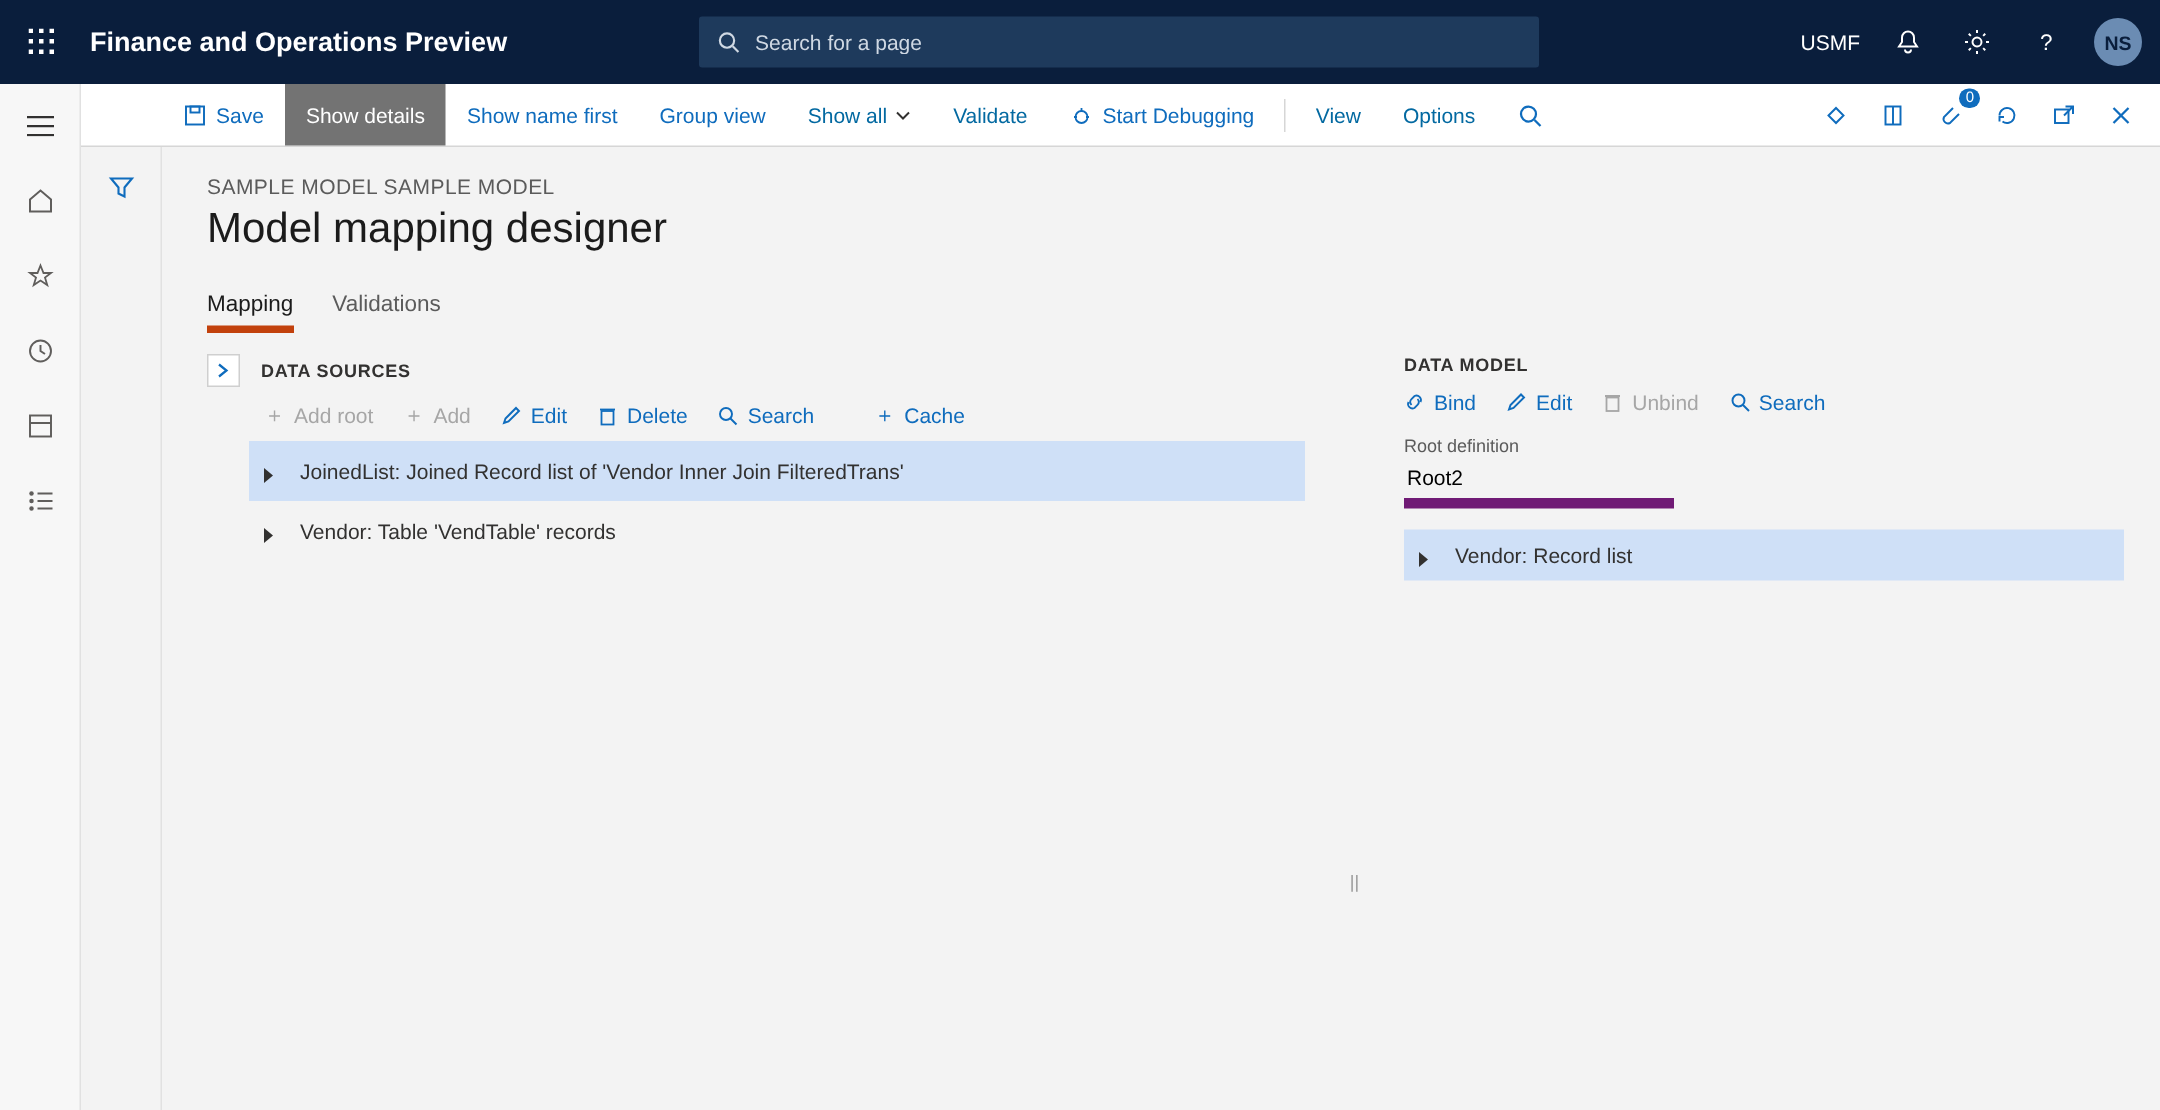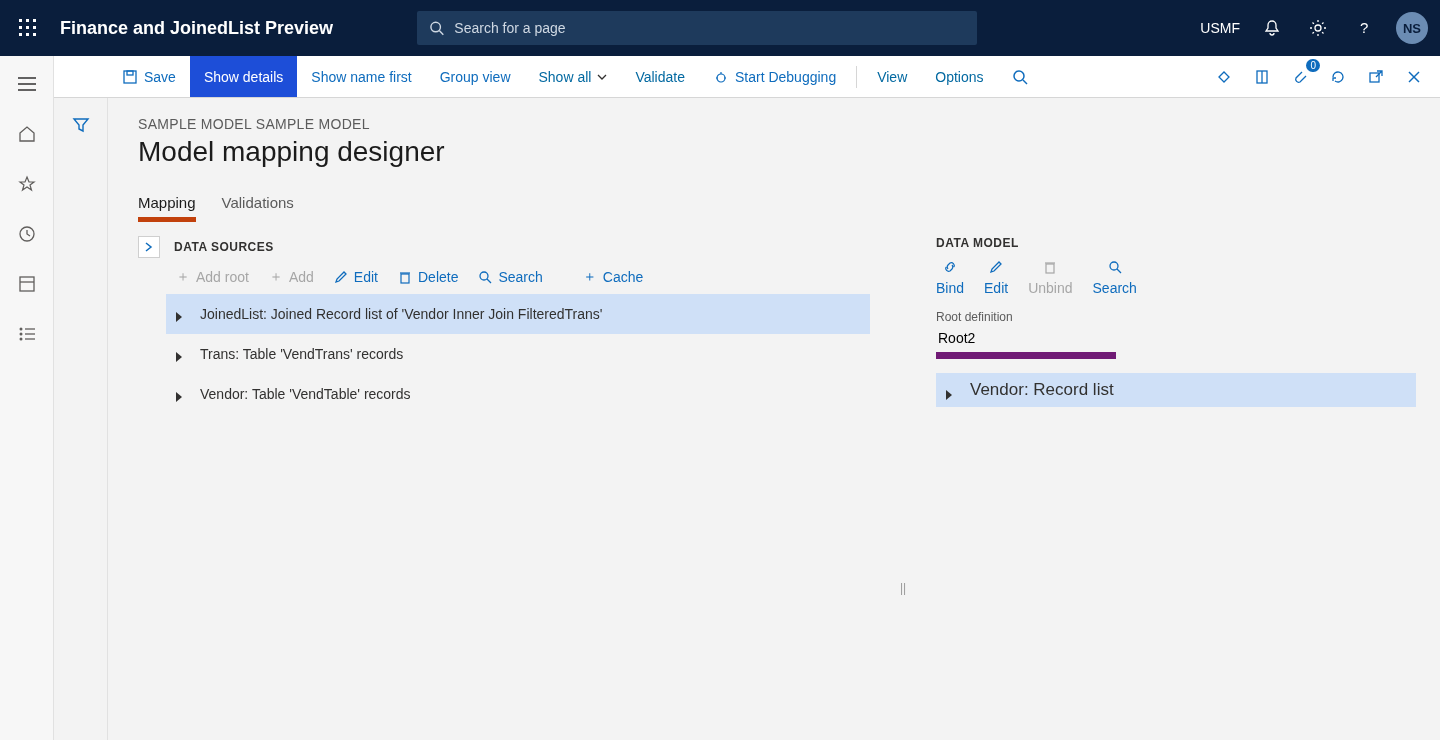--- a/index.html
+++ b/index.html
@@ -6,21 +6,21 @@
   html, body { width: 1440px; height: 740px; overflow: hidden; background: #f3f3f3; }
 
   
   .top-header {
     height: 56px; background: #0a1e3c; color: #fff;
     display: flex; align-items: center; padding: 0 12px; gap: 8px;
   }
   .waffle { width: 32px; height: 32px; display:flex; align-items:center; justify-content:center; cursor:pointer; }
   .waffle svg { fill: #fff; }
   .app-title { font-size: 18px; font-weight: 600; margin-left: 8px; }
-  .search-wrap { margin-left: 76px; flex: 0 0 560px; }
+  .search-wrap { margin-left: 120px; flex: 0 0 560px; }
   .search-box {
     display:flex; align-items:center; gap:10px;
     background: #1e3a5c; height: 34px; border-radius: 2px; padding: 0 12px;
   }
   .search-box input {
     background: transparent; border: none; outline: none; color: #fff;
     font-size: 14px; width: 100%;
   }
   .search-box input::placeholder { color: #cfd8e3; }
   .top-right { margin-left: auto; display:flex; align-items:center; gap: 18px; }
@@ -34,21 +34,21 @@
   
   .cmdbar {
     height: 42px; background:#fff; border-bottom:1px solid #d6d6d6;
     display:flex; align-items:center; padding-left: 54px; font-size:14px;
   }
   .cmd-item {
     display:flex; align-items:center; gap:6px; padding:0 14px; height:100%;
     cursor:pointer; color:#0369a1;
   }
   .cmd-item.link { color:#0f6cbd; }
-  .cmd-item.active { background:#1d4ed8; color:#fff;justify-content:flex-end; }
+  .cmd-item.active { background:#737373; color:#fff;justify-content:flex-end; }
   .cmdbar-right { margin-left:auto; display:flex; align-items:center; gap:10px; padding-right:12px; }
   .badge0 {
     position:relative;
   }
   .badge0 .bubble {
     position:absolute; top:-4px; right:-6px; background:#0f6cbd; color:#fff;
     font-size:10px; border-radius:8px; padding:0 4px; line-height:13px;
   }
   .divider { width:1px; height:22px; background:#d6d6d6; margin:0 6px; }
 
@@ -109,29 +109,29 @@
     border-left:6px solid #323130;
   }
 
   .splitter {
     width:6px; display:flex; align-items:center; justify-content:center; cursor:col-resize;
     color:#999; font-size:12px; user-select:none; margin-top:200px;
   }
 
   .dm-panel { flex:0 0 480px; display:flex; flex-direction:column; }
   .dm-toolbar { display:flex; gap:20px; margin:10px 0 10px 0; font-size:14px; align-items:center; }
-  .dm-toolbar .tbtn { display:flex; align-items:center; gap:6px; cursor:pointer; color:#0f6cbd;flex-direction:column; }
+  .dm-toolbar .tbtn { display:flex; align-items:center; gap:6px; cursor:pointer; color:#0f6cbd; }
   .dm-toolbar .tbtn.disabled { color:#a6a6a6; cursor:default; }
   .field-label { font-size:12px; color:#5b5b5b; margin-top:4px; }
   .field-value { font-size:14px; padding:6px 2px; border-bottom:7px solid #701a75; width:180px; }
 
   .dm-tree { margin-top:14px; }
   .dm-row {
     display:flex; align-items:center; gap:14px; height:34px; padding:0 10px;
-    font-size:17px; color:#323130; cursor:pointer; background:#cfe0f7;
+    font-size:14px; color:#323130; cursor:pointer; background:#cfe0f7;
   }
 
   svg { display:block; }
 </style>
 </head>
 <body>
 
 <div class="top-header">
   <div class="waffle">
     <svg width="18" height="18" viewBox="0 0 18 18">
@@ -141,21 +141,21 @@
           <rect width="3" height="3" x="14" y="0"></rect>
           <rect width="3" height="3" x="0" y="7"></rect>
           <rect width="3" height="3" x="7" y="7"></rect>
           <rect width="3" height="3" x="14" y="7"></rect>
           <rect width="3" height="3" x="0" y="14"></rect>
           <rect width="3" height="3" x="7" y="14"></rect>
           <rect width="3" height="3" x="14" y="14"></rect>
         </g>
       </svg>
   </div>
-  <div class="app-title">Finance and JoinedList Preview</div>
+  <div class="app-title">Finance and Operations Preview</div>
   <div class="search-wrap">
     <div class="search-box">
       <svg width="16" height="16" viewBox="0 0 16 16">
           <circle cx="7" cy="7" r="5" stroke="#cfd8e3" stroke-width="1.5" fill="none"></circle>
           <line x1="11" y1="11" x2="15" y2="15" stroke="#cfd8e3" stroke-width="1.5"></line>
         </svg>
       <input type="text" placeholder="Search for a page" style="">
     </div>
   </div>
   <div class="top-right">
@@ -375,24 +375,20 @@
         </div>
       </div>
 
       <div class="tree">
         <div class="tree-row selected">
           <span class="tree-caret"></span>
           <span>JoinedList: Joined Record list of 'Vendor Inner Join FilteredTrans'</span>
         </div>
         <div class="tree-row">
           <span class="tree-caret"></span>
-          <span>Trans: Table 'VendTrans' records</span>
-        </div>
-        <div class="tree-row">
-          <span class="tree-caret"></span>
           <span>Vendor: Table 'VendTable' records</span>
         </div>
       </div>
     </div>
 
     <div class="splitter">||</div>
 
     <div class="dm-panel">
       <div class="section-label">DATA MODEL</div>
       <div class="dm-toolbar">

